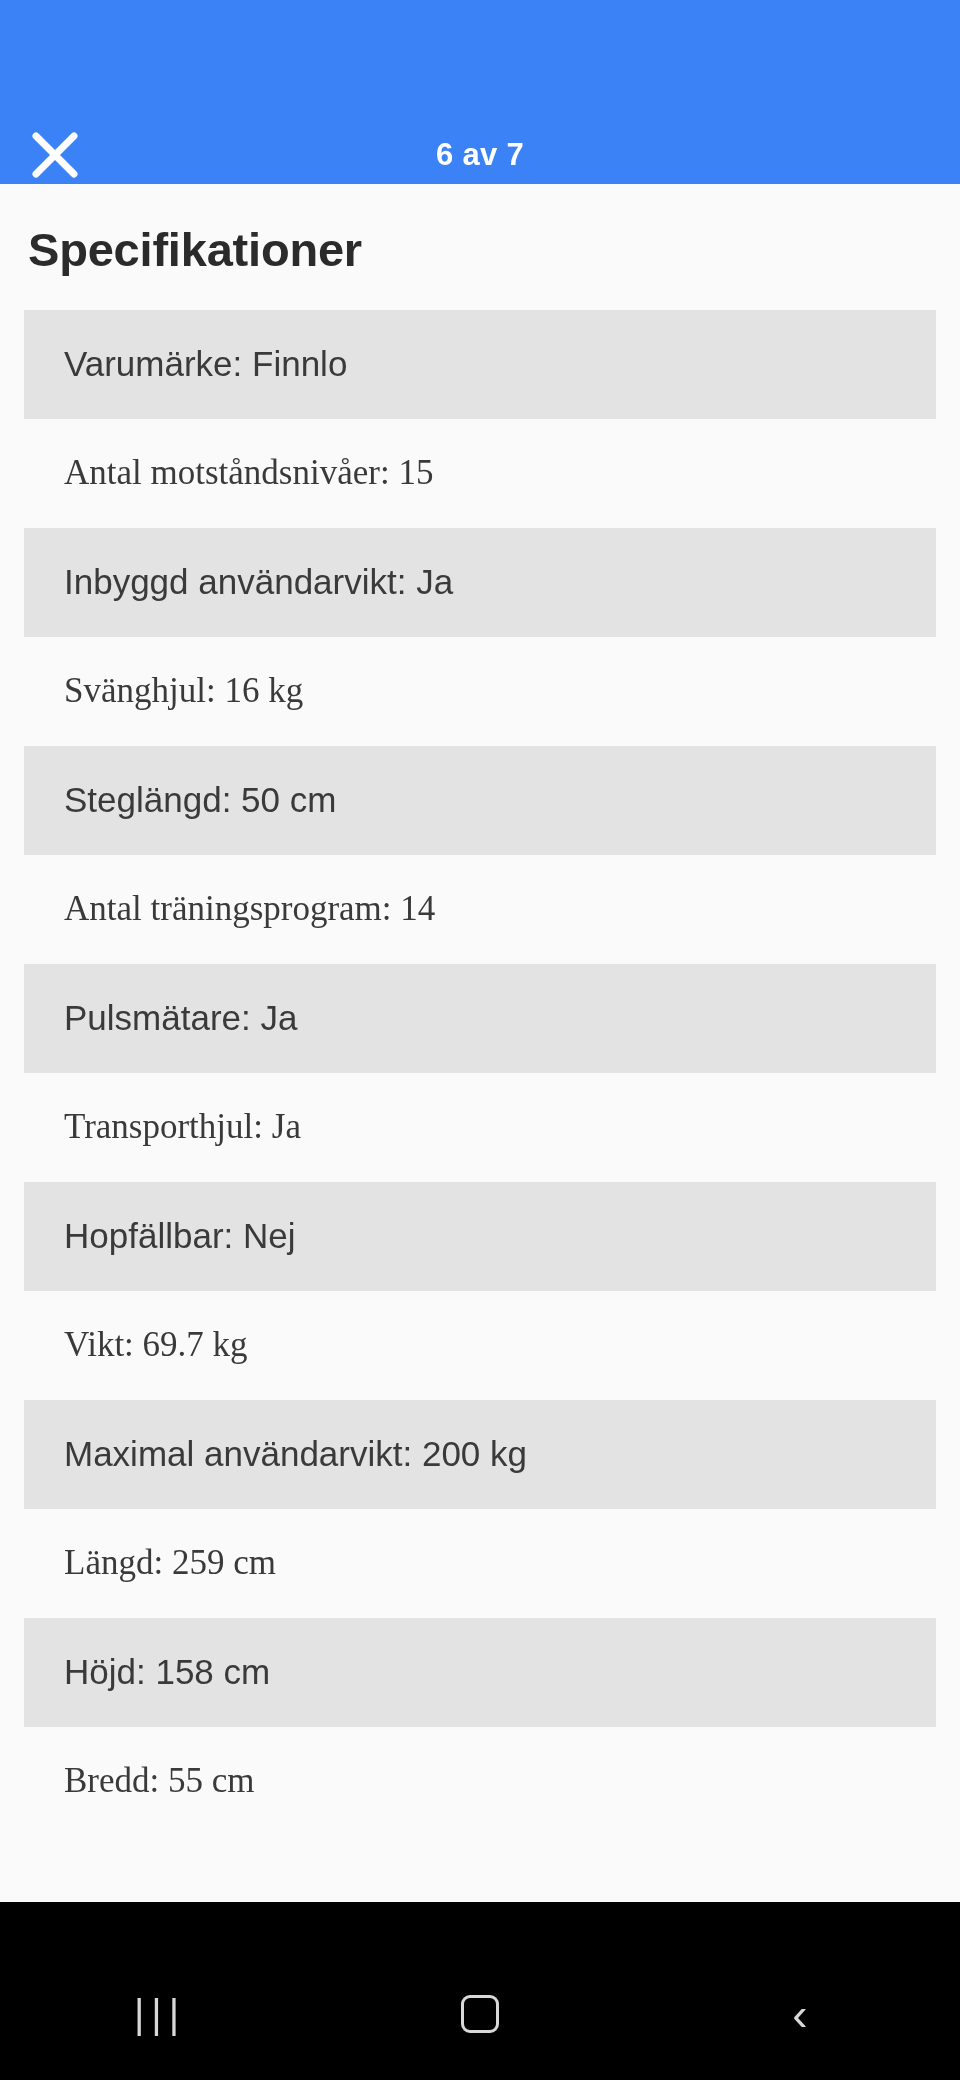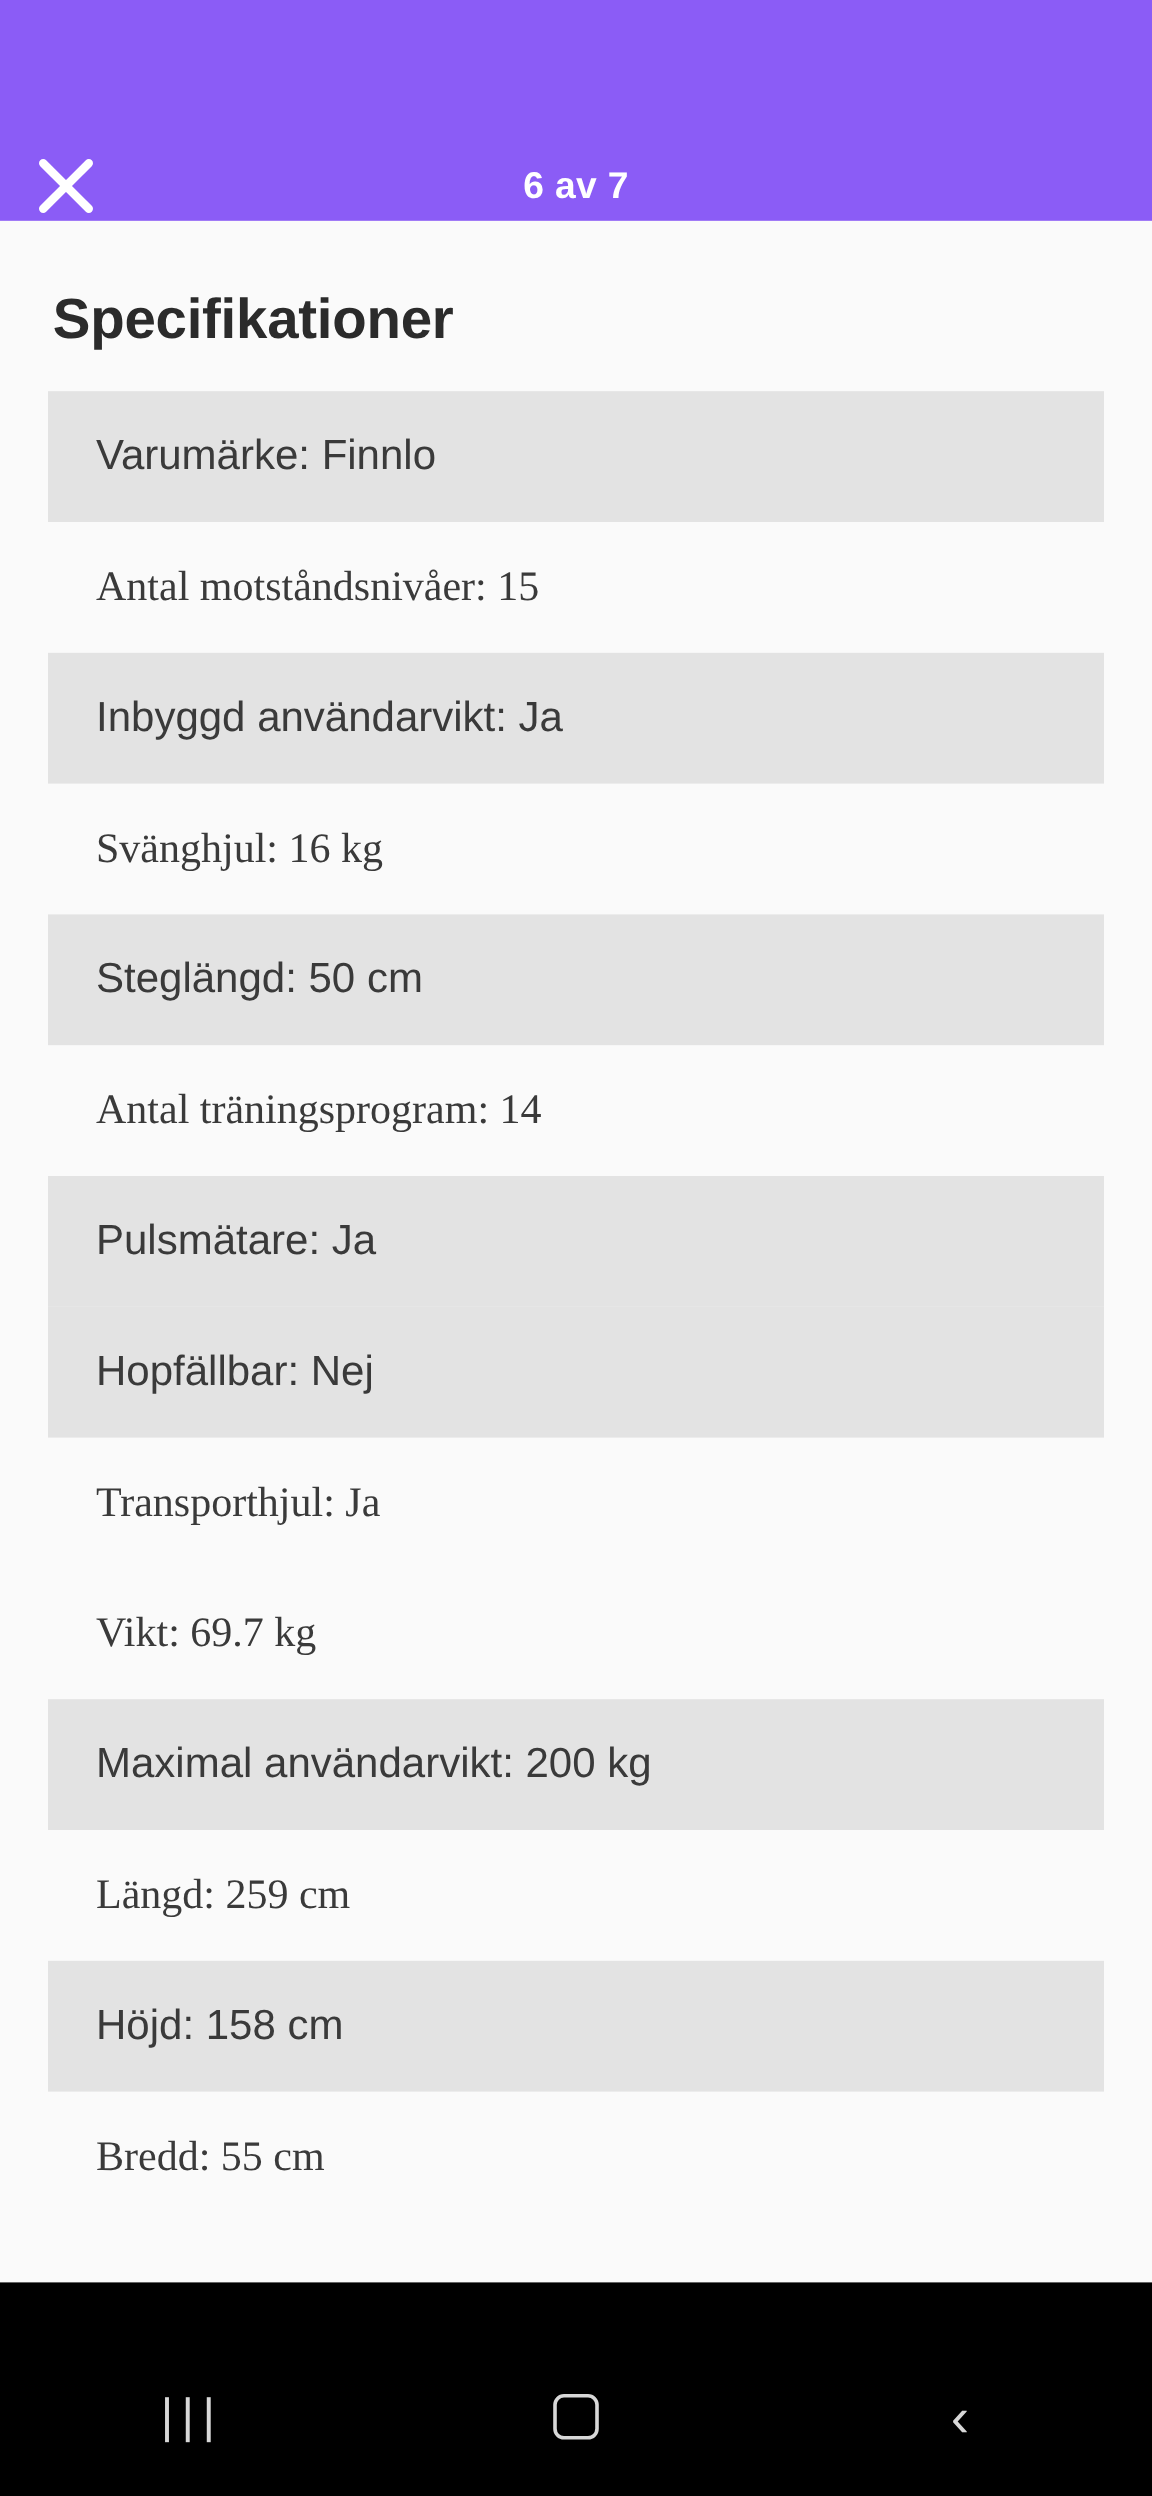--- a/index.html
+++ b/index.html
@@ -20,21 +20,21 @@
     position: absolute;
     inset: 0;
     background: #000000;
     display: flex;
     flex-direction: column;
   }
 
   
   .status-bar {
     height: 186px;
-    background: #8b5cf6;
+    background: #3b82f6;
     position: relative;
     flex: 0 0 auto;
   }
 
   
   .overlay-header {
     position: absolute;
     left: 0;
     right: 0;
     bottom: 0;
@@ -59,21 +59,21 @@
     font-weight: bold;
     letter-spacing: 0.3px;
     color: #ffffff;
   }
 
   
   .sheet {
     flex: 1 1 auto;
     background: #fafafa;
     margin-top: -2px;
-    padding: 16px;
+    padding: 0;
     overflow: hidden;
     position: relative;
   }
 
   .sheet-title {
     font-size: 47px;
     font-weight: bold;
     color: #2b2b2b;
     padding: 40px 0 0 28px;
     letter-spacing: -0.2px;
@@ -161,22 +161,22 @@
     <div class="sheet-title">Specifikationer</div>
 
     <div class="spec-list">
       <div class="spec-row alt">Varumärke: Finnlo</div>
       <div class="spec-row plain">Antal motståndsnivåer: 15</div>
       <div class="spec-row alt">Inbyggd användarvikt: Ja</div>
       <div class="spec-row plain">Svänghjul: 16 kg</div>
       <div class="spec-row alt">Steglängd: 50 cm</div>
       <div class="spec-row plain">Antal träningsprogram: 14</div>
       <div class="spec-row alt">Pulsmätare: Ja</div>
+      <div class="spec-row plain">Transporthjul: Ja</div>
       <div class="spec-row alt">Hopfällbar: Nej</div>
-      <div class="spec-row plain">Transporthjul: Ja</div>
       <div class="spec-row plain">Vikt: 69.7 kg</div>
       <div class="spec-row alt">Maximal användarvikt: 200 kg</div>
       <div class="spec-row plain">Längd: 259 cm</div>
       <div class="spec-row alt">Höjd: 158 cm</div>
       <div class="spec-row plain">Bredd: 55 cm</div>
     </div>
   </div>
 
   <div class="nav-bar">
     <div class="nav-btn">

